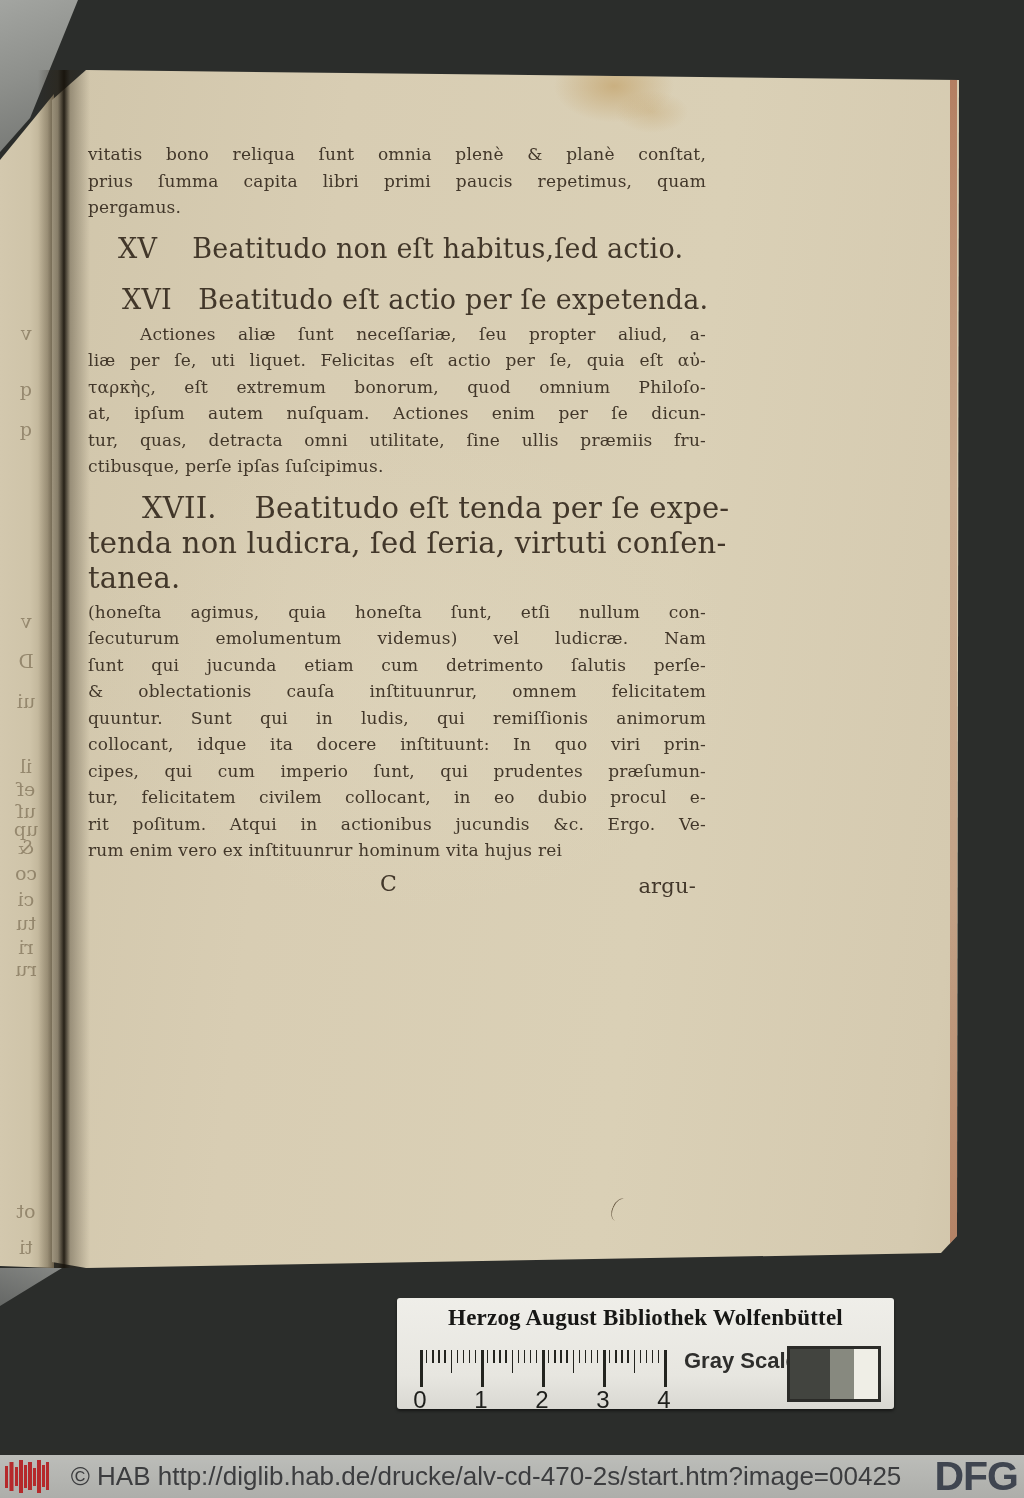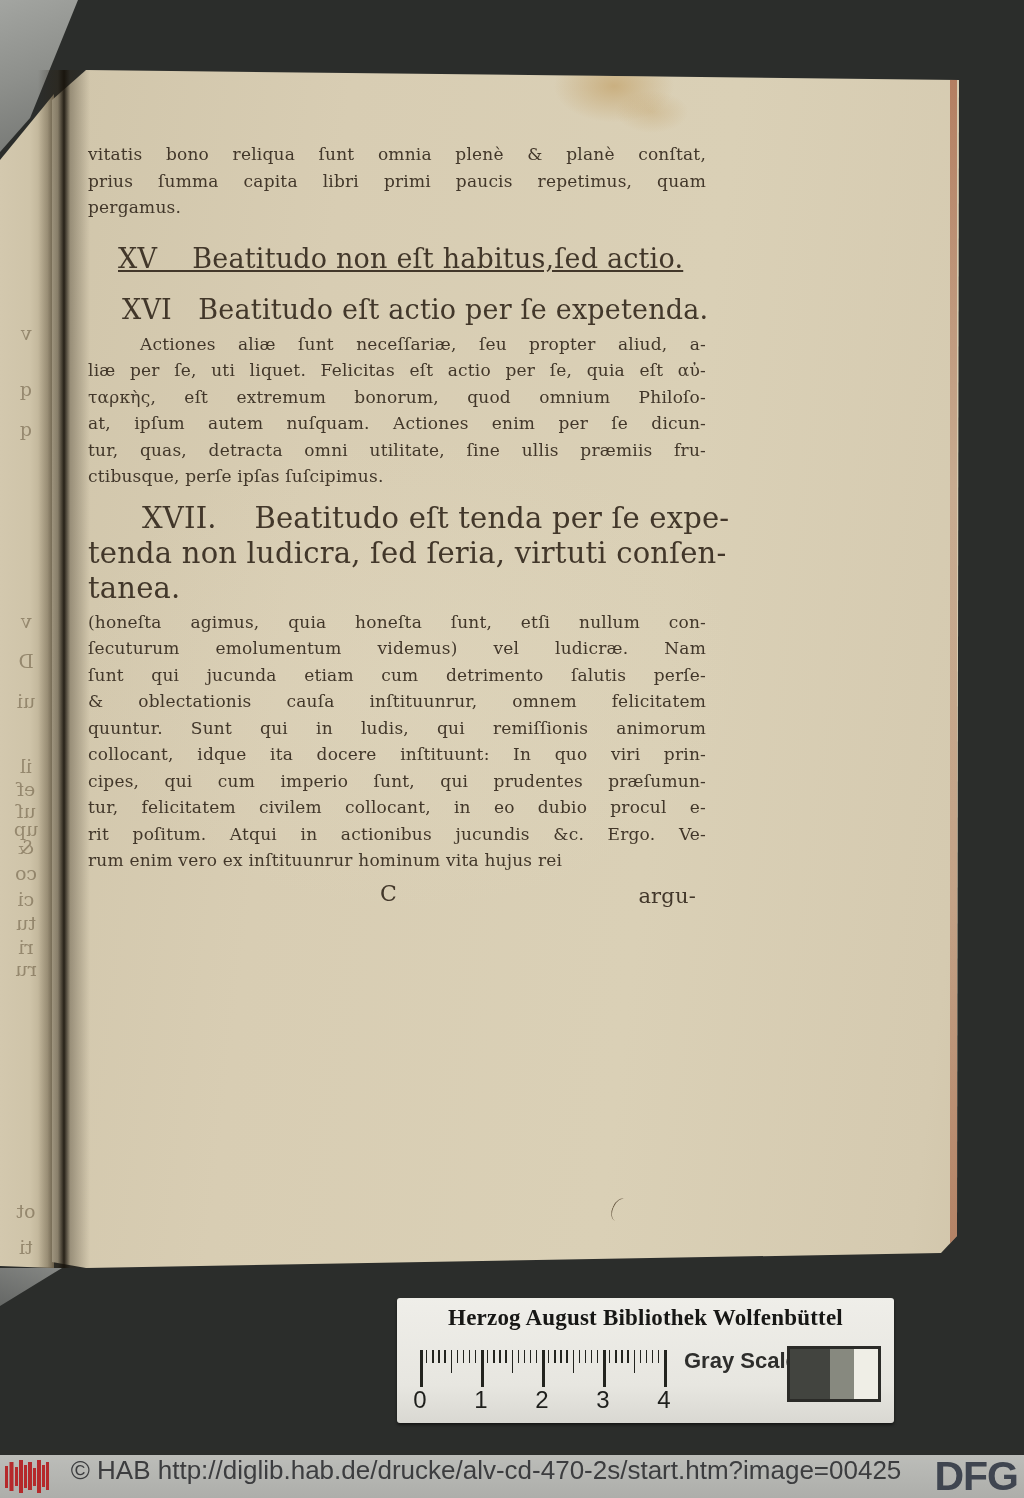--- a/index.html
+++ b/index.html
@@ -64,36 +64,36 @@
     color:#42372a;
     letter-spacing:.2px;
   }
   .block{margin:0;}
   .block.body .line{
     font-size:17px;line-height:26.5px;
     text-align:justify;
   }
   .line.j{text-align-last:justify;}
   .line.last{text-align-last:left;}
-  .block.heading{margin-top:19px;text-decoration:underline;}
+  .block.heading{margin-top:9px;}
   .block.heading .line{font-size:27px;line-height:37px;white-space:pre;}
   .block.heading2{margin-top:14px;}
   .block.heading2 .line{font-size:27px;line-height:37px;white-space:pre;}
   .block.heading-large{margin-top:11px;}
   .block.heading-large .line{font-size:29px;line-height:35px;white-space:pre;}
   .block.body{margin-top:3px;}
   .sig-row{
     position:relative;height:30px;margin-top:7px;
     font-size:22px;color:#42372a;
   }
   .sig-mark{position:absolute;left:292px;top:0;}
   .catchword{position:absolute;right:10px;top:3px;font-size:21px;}
   
   .cal-card{
-    position:absolute;left:397px;top:1298px;width:497px;height:125px;
+    position:absolute;left:397px;top:1298px;width:497px;height:111px;
     background:linear-gradient(180deg,#efeee9 0%,#e7e6e0 70%,#d9d8d2 100%);
     border-radius:3px;
     box-shadow:0 2px 3px rgba(0,0,0,.5);
   }
   .cal-title{
     margin-top:7px;text-align:center;
     font-family:"Liberation Serif", serif;font-weight:bold;
     font-size:23px;color:#171715;letter-spacing:.2px;
   }
   .ruler{position:absolute;left:23px;top:52px;width:250px;height:40px;}
@@ -114,21 +114,21 @@
   .grayscale-patch{
     position:absolute;left:390px;top:48px;width:88px;height:50px;
     border:3px solid #2b2b28;display:flex;
     background:#fff;
   }
   .gs-seg{height:100%;}
   
   .footer-bar{
     position:absolute;left:0;bottom:0;width:1024px;height:43px;
     background:linear-gradient(180deg,#bcbdb9,#adaeaa);
-    display:flex;
+    display:flex;align-items:center;
   }
   .hab-logo{position:absolute;left:4px;top:3px;height:37px;}
   .copyright{
     flex:1;text-align:center;padding-left:48px;padding-right:100px;
     font-family:"Liberation Sans", sans-serif;
     font-size:26px;color:#3c3d3f;
   }
   .dfg-logo{
     position:absolute;right:6px;top:-2px;
     font-family:"Liberation Sans", sans-serif;font-weight:800;

